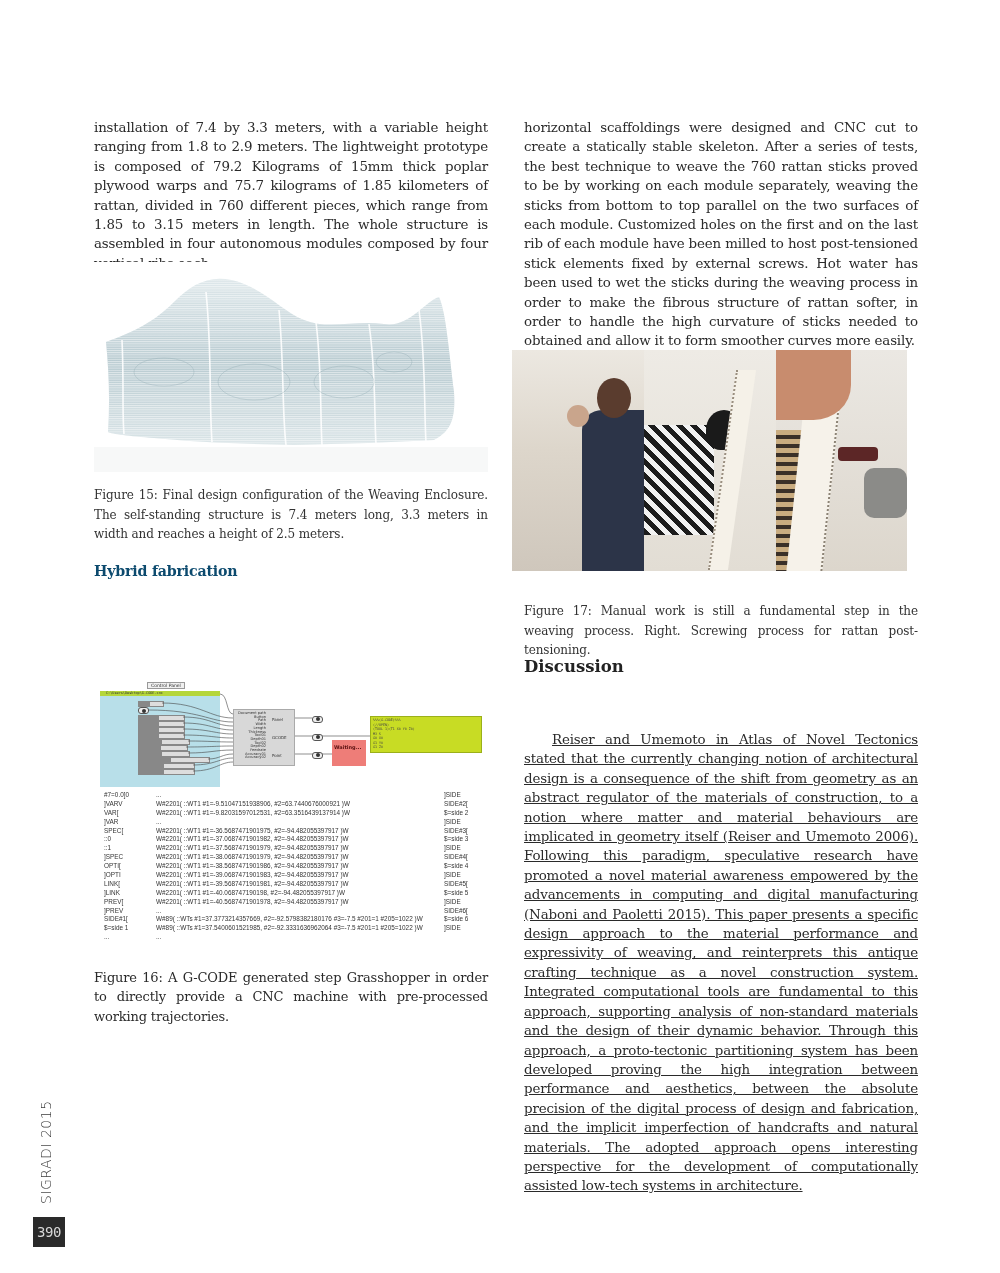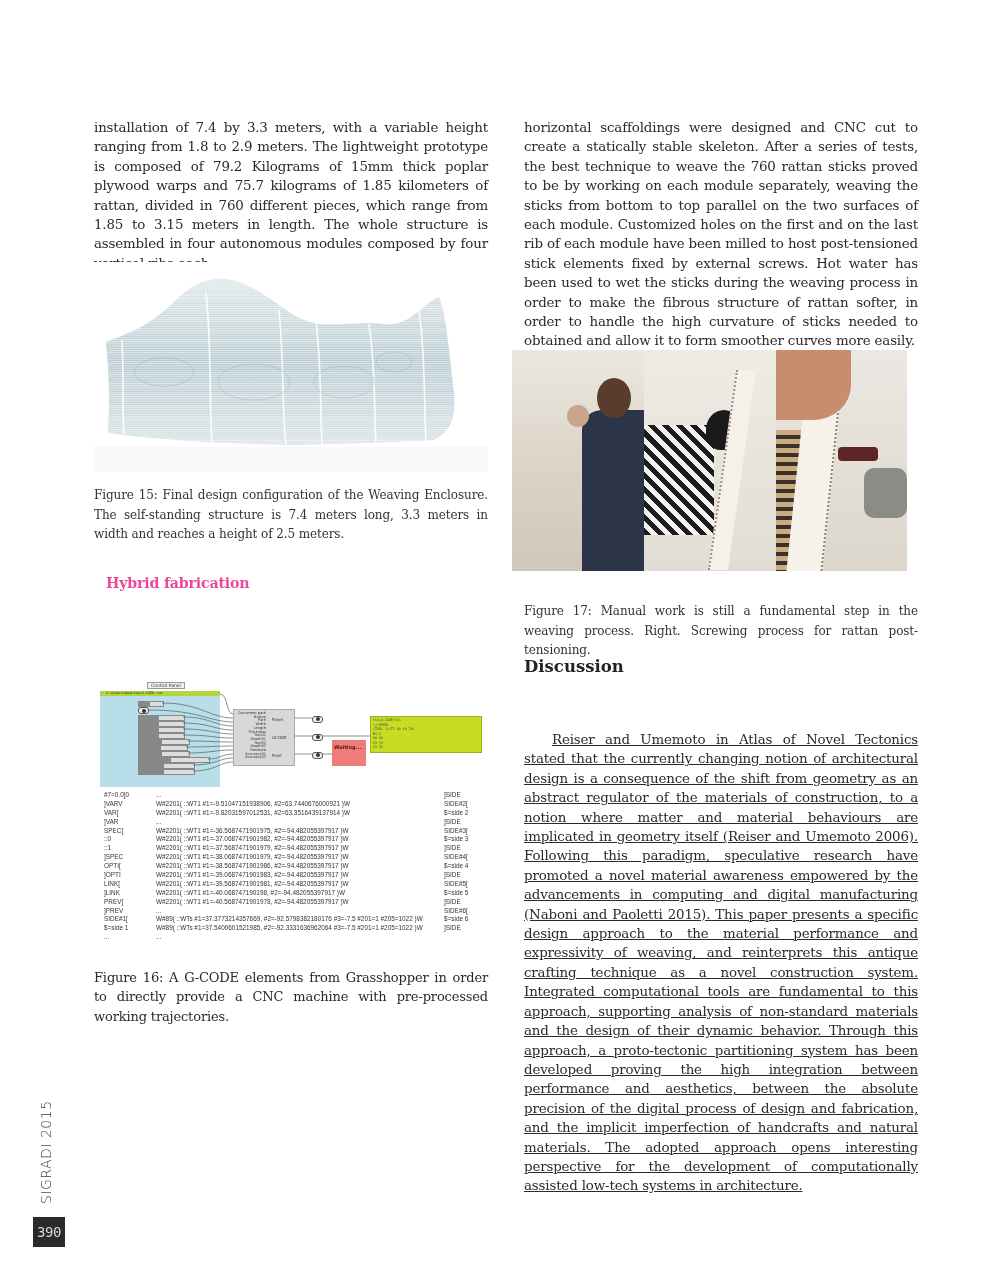--- a/index.html
+++ b/index.html
@@ -3,21 +3,21 @@
 <meta charset="utf-8">
 <style>
   html, body { margin: 0; padding: 0; background: #ffffff; }
   body { width: 1000px; height: 1273px; position: relative; overflow: hidden;
          font-family: "DejaVu Serif", "Liberation Serif", serif; color: #2a2a2a; }
   .col { position: absolute; width: 394px; }
   .col-left { left: 94px; }
   .col-right { left: 512px; margin-left: 12px; }
   p.body { margin: 0; font-size: 13.4px; line-height: 19.4px; text-align: justify; letter-spacing: -0.15px; }
   p.caption { margin: 0; font-size: 12px; line-height: 19.5px; text-align: justify; letter-spacing: -0.1px; color: #333; }
-  h3.section { margin: 12px; font-size: 14.2px; line-height: 19px; font-weight: bold; color: #ec4899; letter-spacing: -0.2px; }
+  h3.section { margin: 0; font-size: 14.2px; line-height: 19px; font-weight: bold; color: #0c4a6e; letter-spacing: -0.2px; }
   h2.section-lg { margin: 0; font-size: 16.5px; font-weight: bold; color: #222; }
   .indent { text-indent: 28px; }
 
   
   .fig15 { position: absolute; left: 94px; top: 262px; width: 394px; height: 210px; background: #fff; }
   .fig15 svg { width: 100%; height: 100%; }
 
   
   .fig16-gh { position: absolute; left: 100px; top: 676px; width: 390px; height: 110px; }
   .gh-cp-title { position: absolute; left: 47px; top: 6px; font-family: "DejaVu Sans", sans-serif; font-size: 4.5px; border: 1px solid #999; background: #f0f0f0; padding: 0 3px; color:#333; }
@@ -237,21 +237,21 @@
     <div class="l">SIDE#5[</div>
     <div class="l">$=side 5</div>
     <div class="l">]SIDE</div>
     <div class="l">SIDE#6[</div>
     <div class="l">$=side 6</div>
     <div class="l">]SIDE</div>
   </div>
 </div>
 
 <div class="col col-left" style="top:968px;">
-  <p class="body" style="font-size:13px;">Figure 16: A G-CODE elements from Grasshopper in order to directly provide a CNC machine with pre-processed working trajectories.</p>
+  <p class="body" style="font-size:13px;">Figure 16: A G-CODE generated step Grasshopper in order to directly provide a CNC machine with pre-processed working trajectories.</p>
 </div>
 
 <div class="col col-left" style="top:1046px;">
 </div>
 
 <div class="col col-right" style="top:118px;">
   <p class="body">horizontal scaffoldings were designed and CNC cut to create a statically stable skeleton. After a series of tests, the best technique to weave the 760 rattan sticks proved to be by working on each module separately, weaving the sticks from bottom to top parallel on the two surfaces of each module. Customized holes on the first and on the last rib of each module have been milled to host post-tensioned stick elements fixed by external screws. Hot water has been used to wet the sticks during the weaving process in order to make the fibrous structure of rattan softer, in order to handle the high curvature of sticks needed to obtained and allow it to form smoother curves more easily.</p>
 </div>
 
 <div class="fig17" aria-label="Three photos of people manually weaving rattan sticks through perforated plywood ribs, and a hand using a drill to screw a rib">

